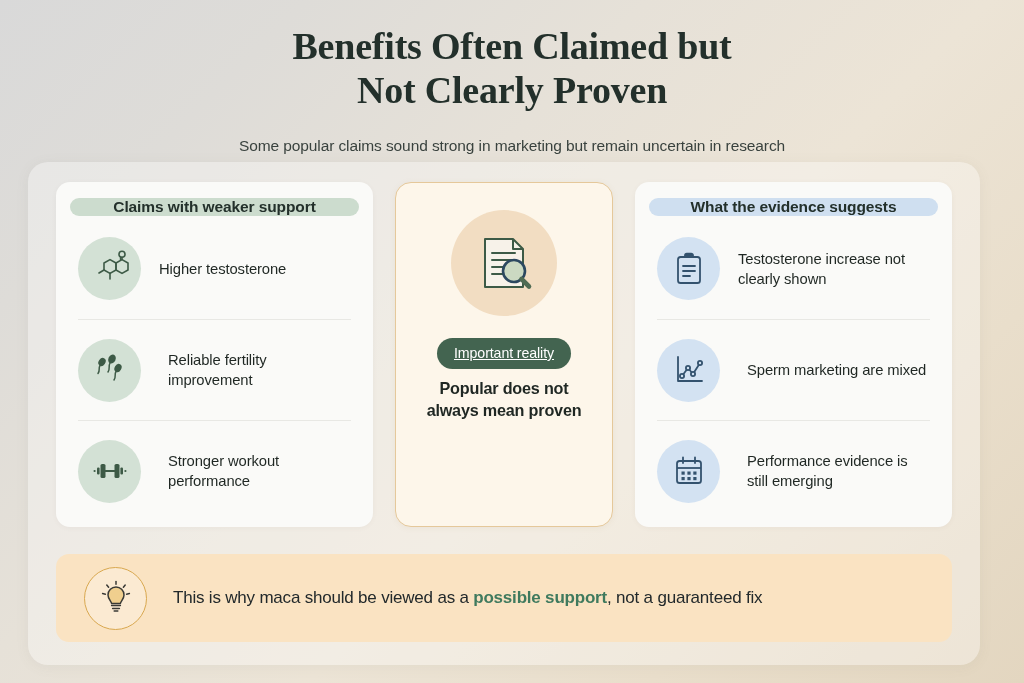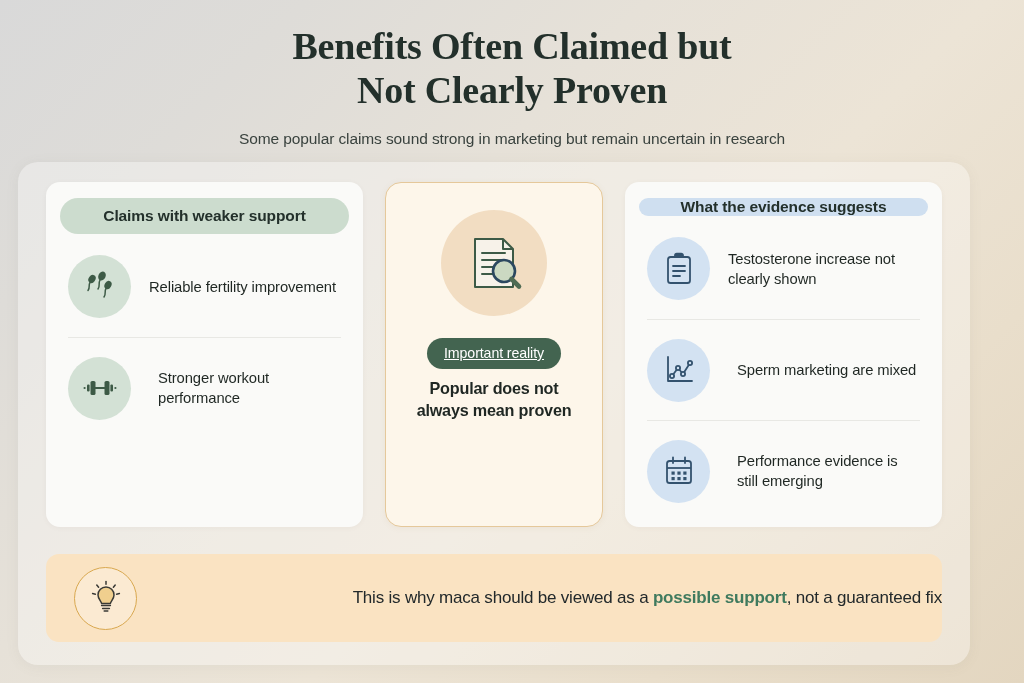--- a/index.html
+++ b/index.html
@@ -31,30 +31,30 @@
   }
   .title {
     font-family: "Liberation Serif", serif;
     font-weight: bold;
     font-size: 38px;
     line-height: 44px;
     color: #23302b;
     letter-spacing: -0.2px;
   }
   .subtitle {
-    margin-top: 18px;
+    margin-top: 25px;
     font-size: 15.5px;
     color: #39423e;
     letter-spacing: -0.1px;
   }
 
   
   .panel {
     position: absolute;
-    left: 18px;
+    left: 28px;
     top: 162px;
     width: 952px;
     height: 503px;
     background: rgba(255,255,255,0.34);
     border-radius: 20px;
     box-shadow: 0 2px 14px rgba(120,110,95,0.07);
   }
 
   .columns {
     position: absolute;
@@ -165,21 +165,20 @@
     position: absolute;
     left: 28px;
     top: 392px;
     width: 896px;
     height: 88px;
     background: #fae3c2;
     border-radius: 13px;
     display: flex;
     align-items: center;
     padding-left: 28px;
-    justify-content: space-between;
   }
   .bulb-ring {
     width: 63px; height: 63px;
     flex: 0 0 63px;
     border-radius: 50%;
     border: 1.6px solid #d9a84f;
     background: #fbead2;
     display: flex;
     align-items: center;
     justify-content: center;
@@ -207,20 +206,34 @@
 </div>
 
 <div class="panel">
 
   <div class="columns">
 
     <div class="side-card">
       <div class="col-head green">Claims with weaker support</div>
       <div class="rows">
 
+        <div class="row">
+          <div class="icon-circle green">
+            <svg width="40" height="40" viewBox="0 0 40 40" fill="none" stroke="#3d5a46" stroke-width="1.6" stroke-linecap="round" stroke-linejoin="round">
+              <polygon points="14,14 20,10.6 26,14 26,21 20,24.4 14,21"></polygon>
+              <polygon points="26,14 32,10.6 38,14 38,21 32,24.4 26,21"></polygon>
+              <circle cx="32" cy="5.2" r="3"></circle>
+              <line x1="32" y1="8.2" x2="32" y2="10.6"></line>
+              <line x1="30.6" y1="8.4" x2="30.6" y2="10.8"></line>
+              <line x1="14" y1="21" x2="9" y2="24"></line>
+              <line x1="20" y1="24.4" x2="20" y2="30"></line>
+            </svg>
+          </div>
+          <div class="row-label">Higher testosterone</div>
+        </div>
 
         <div class="row">
           <div class="icon-circle green">
             <svg width="40" height="40" viewBox="0 0 40 40" fill="none" stroke="#3d5a46" stroke-width="1.5" stroke-linecap="round">
               <ellipse cx="12" cy="12" rx="3.3" ry="4.3" transform="rotate(35 12 12)" fill="#3d5a46" stroke="none"></ellipse>
               <path d="M10 15.5 C8 18.5 10.5 20.5 8 23.5"></path>
               <ellipse cx="22" cy="9" rx="3.6" ry="4.7" transform="rotate(25 22 9)" fill="#3d5a46" stroke="none"></ellipse>
               <path d="M20 13 C18 16.5 20.5 18.5 18 22"></path>
               <ellipse cx="28" cy="18" rx="3.3" ry="4.3" transform="rotate(30 28 18)" fill="#3d5a46" stroke="none"></ellipse>
               <path d="M26 21.5 C24 24.5 26.5 26.5 24 30"></path>

